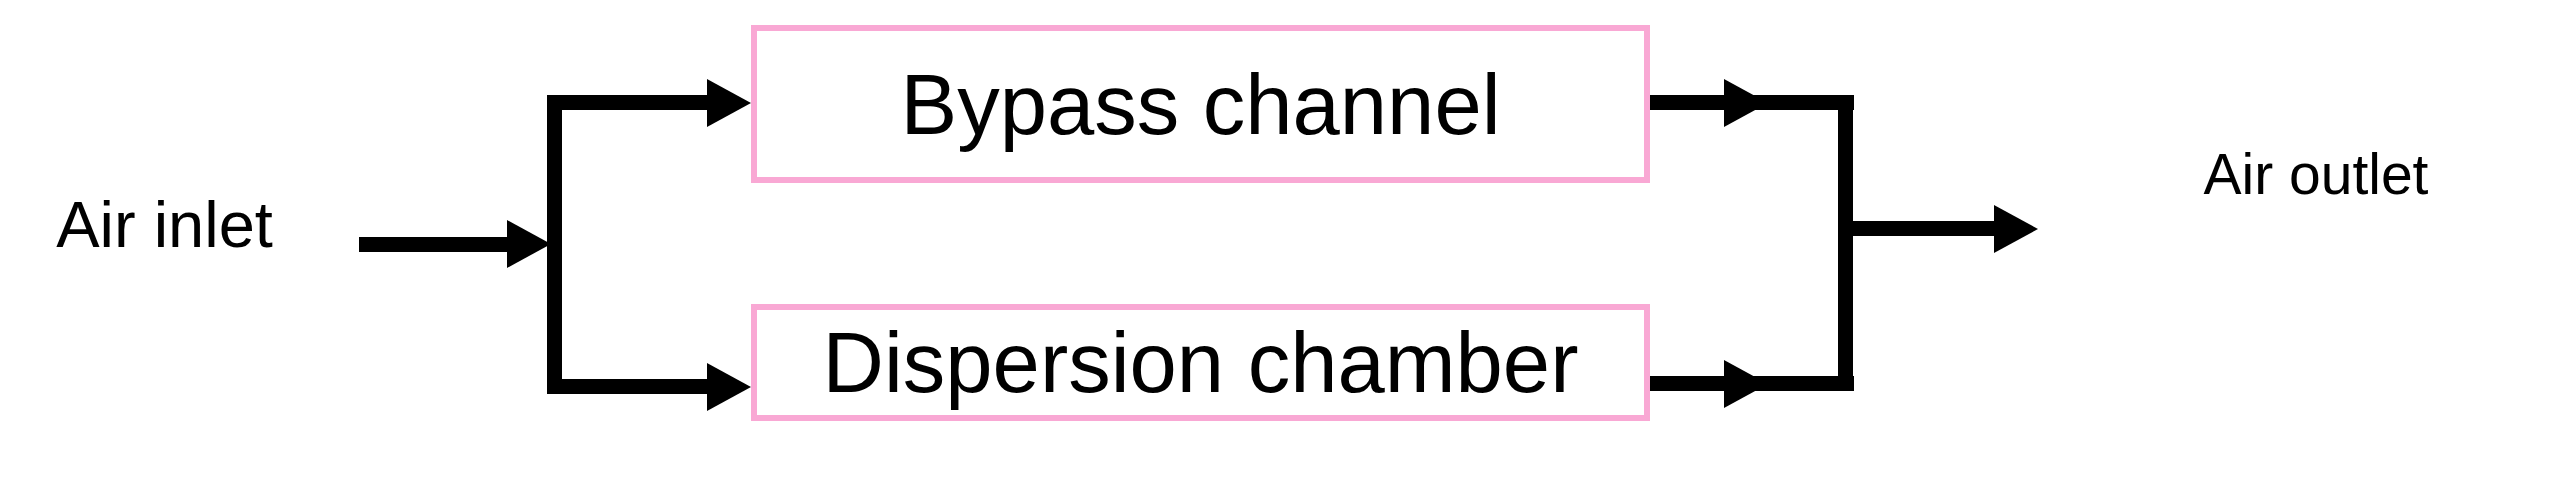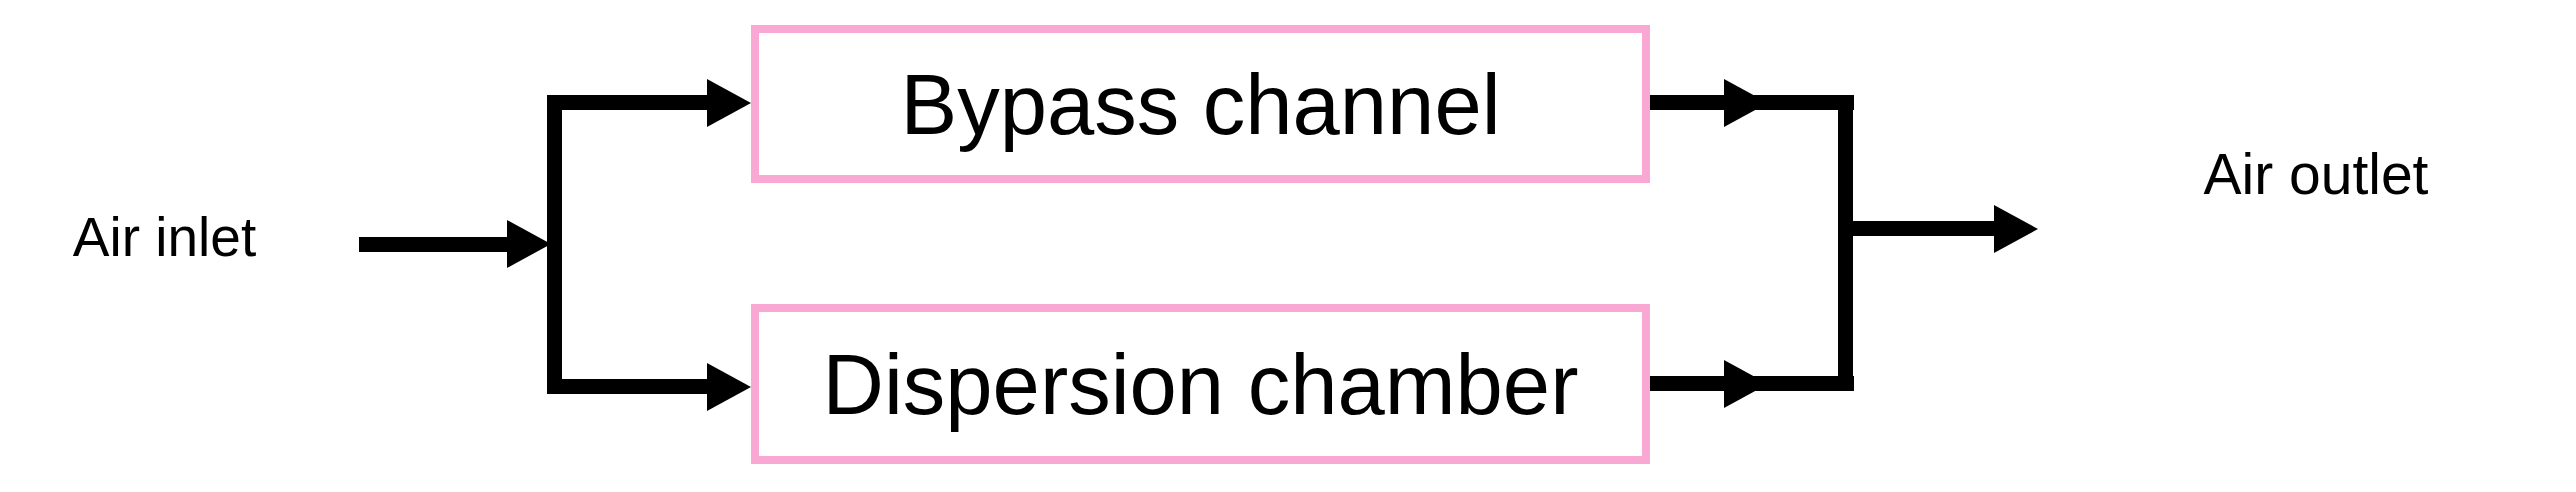--- a/index.html
+++ b/index.html
@@ -27,36 +27,35 @@
     border-top: 24px solid transparent;
     border-bottom: 24px solid transparent;
     border-left: 44px solid #000000;
   }
   .node-box {
     position: absolute;
     left: 751px;
     width: 899px;
     height: 158px;
     box-sizing: border-box;
-    border: 8px solid #f9a8d4;
+    border: 6px solid #f9a8d4;
     background: #ffffff;
     display: flex;
     align-items: center;
     justify-content: center;
     font-size: 85px;
     line-height: 1;
     white-space: nowrap;
   }
   .side-label {
     position: absolute;
-    font-size: 55px;
+    font-size: 65px;
     line-height: 1.0;
     text-align: center;
     white-space: nowrap;
-    margin-top: 18px;
   }
   .outlet-label {
     position: absolute;
     font-size: 57px;
     line-height: 112px;
     text-align: center;
     white-space: nowrap;
   }
 </style>
 </head>
@@ -80,21 +79,21 @@
 
   <div>
     <div class="shaft" style="left:547px; top:379px; width:162px; height:15px;"></div>
     <div class="head" style="left:707px; top:363px;"></div>
   </div>
 
   <div class="node-box" style="top:25px; height:158px;">
     <span>Bypass channel</span>
   </div>
 
-  <div class="node-box" style="top:304px; height:160px;align-items:center;">
+  <div class="node-box" style="top:304px; height:117px;align-items:center;">
     <span>Dispersion chamber</span>
   </div>
 
   <div>
     <div class="shaft" style="left:1650px; top:95px; width:204px; height:15px;"></div>
     <div class="head" style="left:1724px; top:79px;"></div>
   </div>
 
   <div>
     <div class="shaft" style="left:1650px; top:376px; width:204px; height:15px;"></div>

